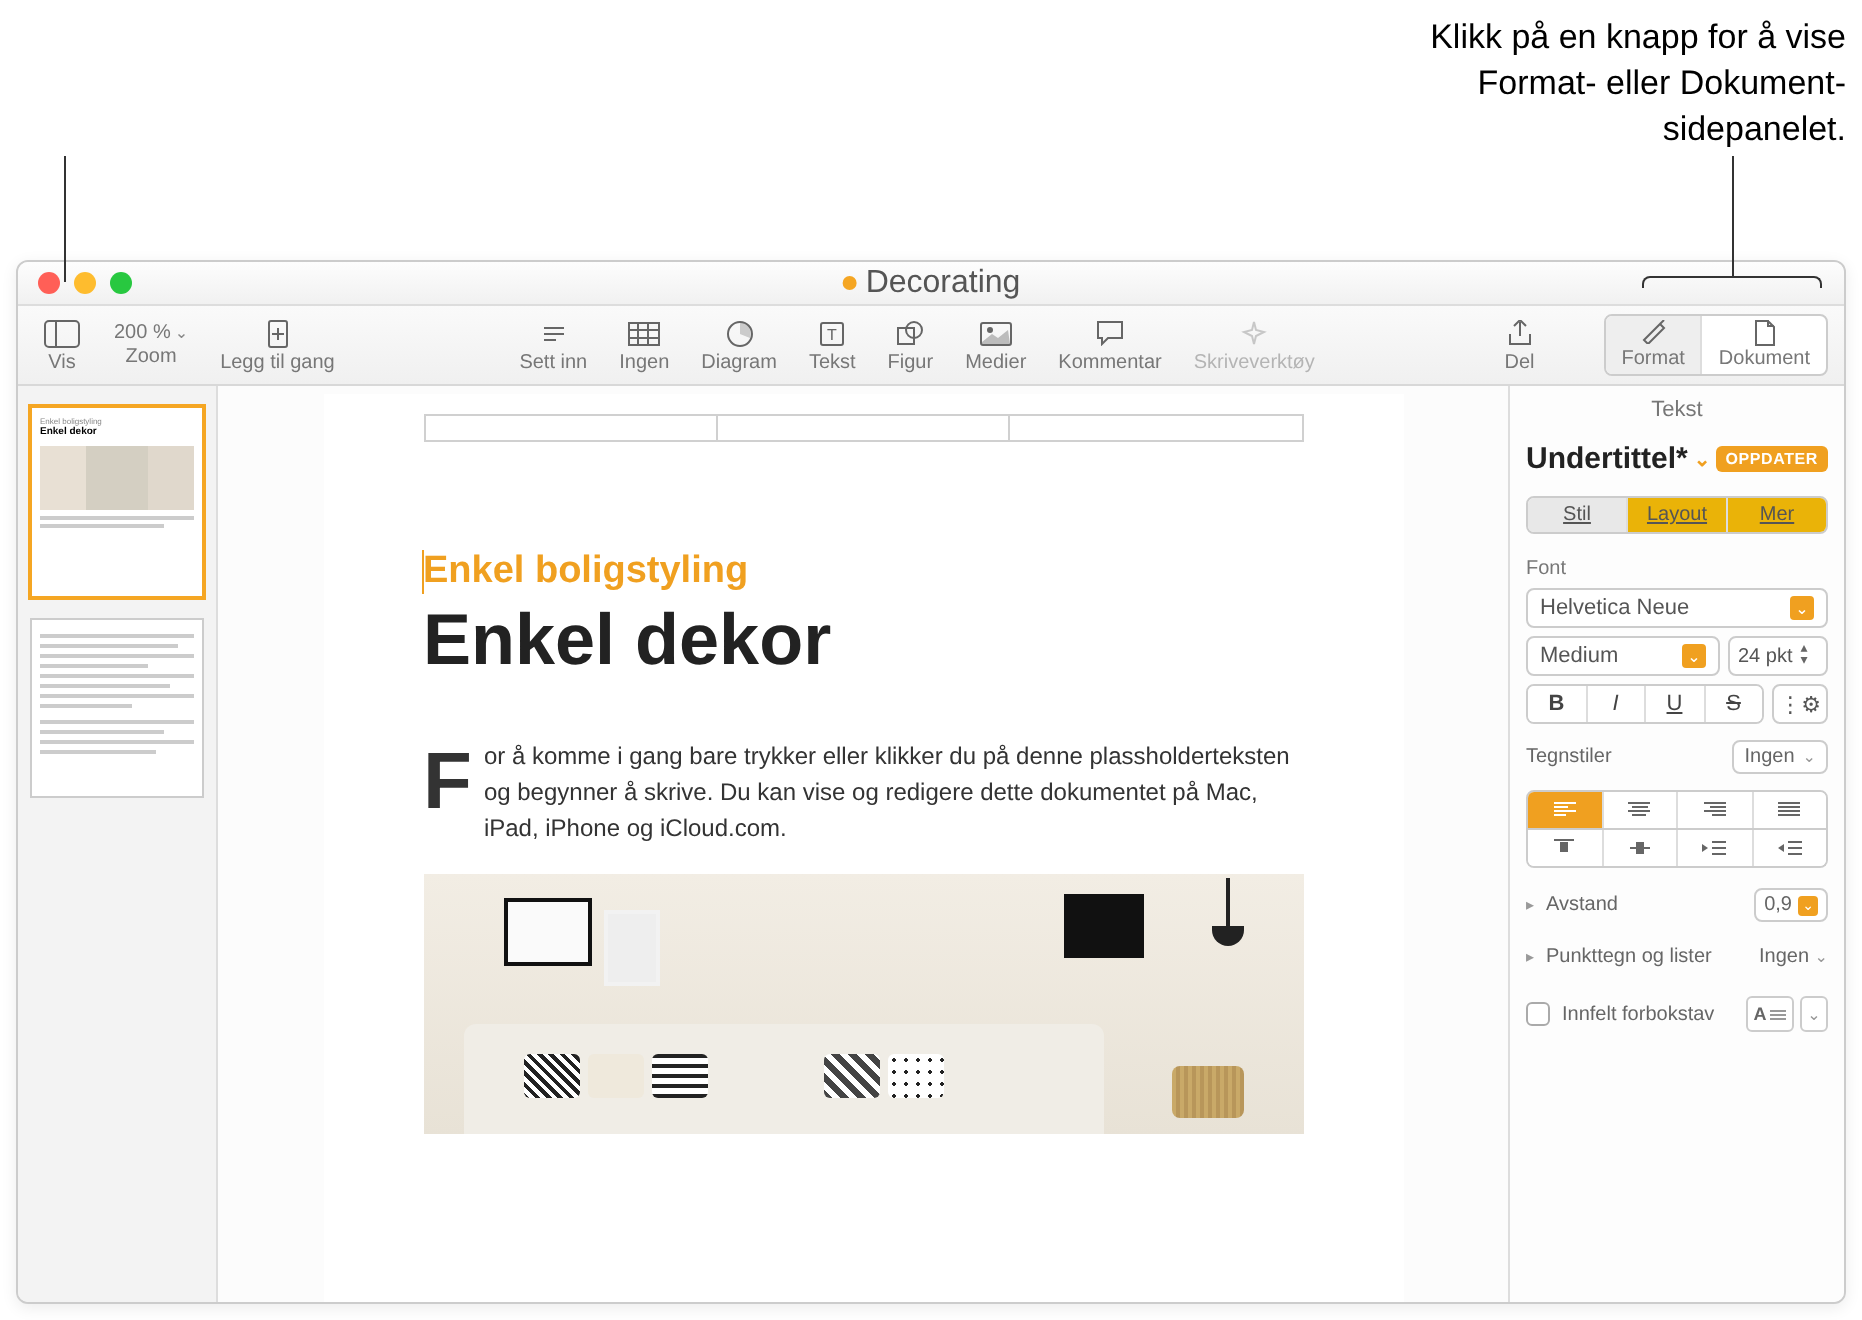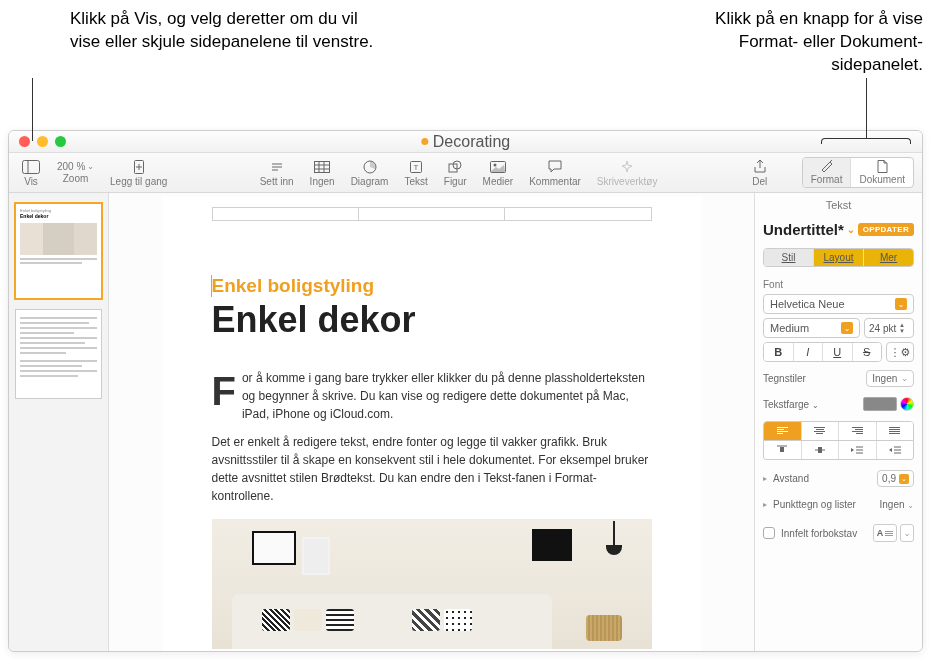--- a/index.html
+++ b/index.html
@@ -121,21 +121,20 @@
 .sp-row .valbox .arw2 { width:10px; height:10px; background:#f0a020; border-radius:2px; font-size:7px; color:#fff; display:flex; align-items:center; justify-content:center; }
 .dropcap-row { display: flex; align-items: center; justify-content: space-between; padding: 8px 8px; font-size: 10px; color: #666; }
 .dropcap-row .cb { width:12px; height:12px; border:1px solid #aaa; border-radius:3px; background:#fff; }
 .dropcap-row .dcap-preview { width:24px; height:18px; border:1px solid #ccc; border-radius:3px; background:#fff; display:flex; align-items:center; justify-content:center; font-size:9px; gap:2px; }
 svg { display: block; }
 </style>
 </head>
 <body>
 
 <div class="callouts">
-  <div class="callout-left">Klikk på Vis, og velg deretter om du vil vise eller skjule sidepanelene til venstre.</div>
   <div class="callout-right">Klikk på en knapp for å vise Format- eller Dokument-sidepanelet.</div>
   <div class="callout-line-left"></div>
   <div class="callout-line-right"></div>
   <div class="callout-bracket"></div>
 </div>
 
 <div class="window">
 
   <div class="titlebar">
     <div class="traffic-lights">
@@ -327,21 +326,20 @@
             <div></div>
             <div></div>
           </div>
         <div class="subtitle">
           <span class="cursor"></span>
           <span>Enkel boligstyling</span>
         </div>
         <h1 class="h1">Enkel dekor</h1>
         <div class="body-text">
           <p><span class="dropcap">F</span><span>or å komme i gang bare trykker eller klikker du på denne plassholderteksten og begynner å skrive. Du kan vise og redigere dette dokumentet på Mac, iPad, iPhone og iCloud.com.</span></p>
-          <p>Det er enkelt å redigere tekst, endre fonter og legge til vakker grafikk. Bruk avsnittsstiler til å skape en konsekvent stil i hele dokumentet. For eksempel bruker dette avsnittet stilen Brødtekst. Du kan endre den i Tekst-fanen i Format-kontrollene.</p>
         </div>
         <div class="room-img">
           <div class="wall"></div>
           <div class="frame1"></div>
             <div class="frame2"></div>
             <div class="frame3"></div>
           <div class="lamp"></div>
           <div class="sofa"></div>
           <div class="pillow p1"></div>
             <div class="pillow p2"></div>
@@ -401,27 +399,20 @@
       </div>
 
       <div class="inline-row">
         <span>Tegnstiler</span>
         <div class="mini-select">
           <span>Ingen</span>
           <span style="font-size:8px;color:#999">⌄</span>
         </div>
       </div>
 
-      <div class="color-row">
-        <span><span>Tekstfarge</span> <span style="font-size:8px">⌄</span></span>
-        <div class="color-swatch">
-          <div class="sw"></div>
-          <div class="wheel"></div>
-        </div>
-      </div>
 
       <div class="align-grid">
         <div class="align-row1">
           <div class="ab active">
               <div class="align-icon">
                 <span style="width:100%"></span>
                 <span style="width:70%"></span>
                 <span style="width:100%"></span>
                 <span style="width:60%"></span>
               </div>

